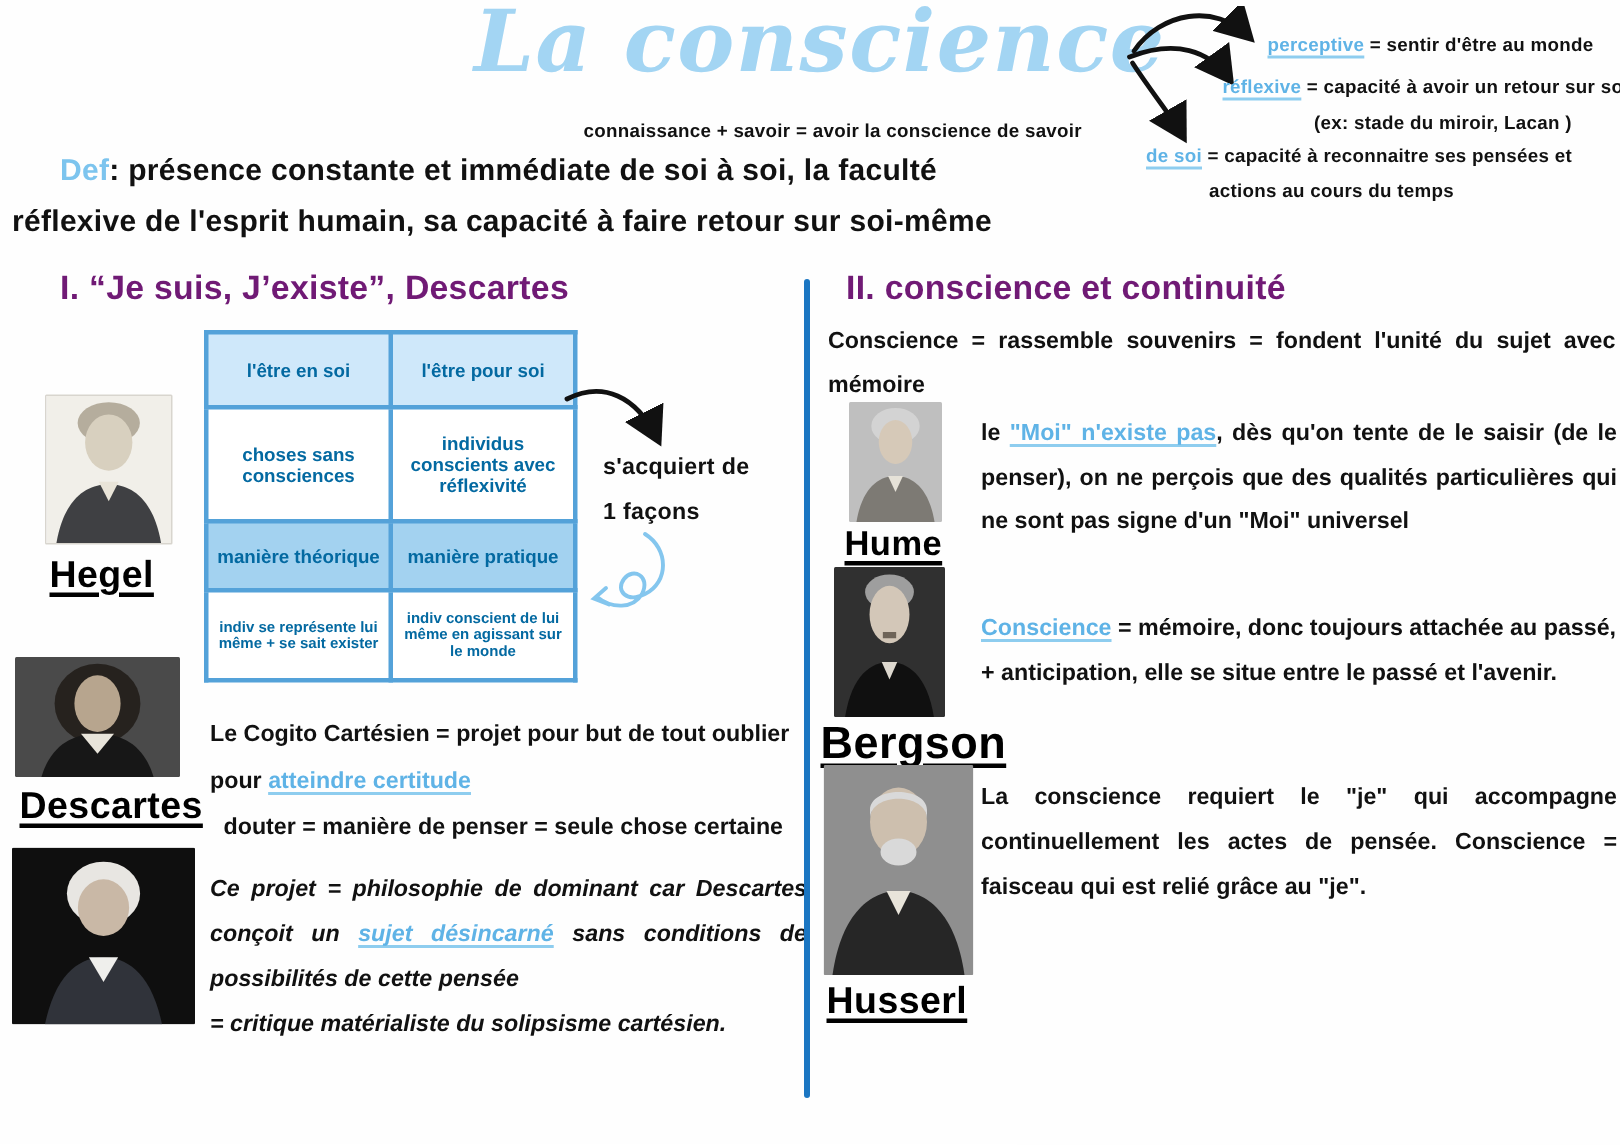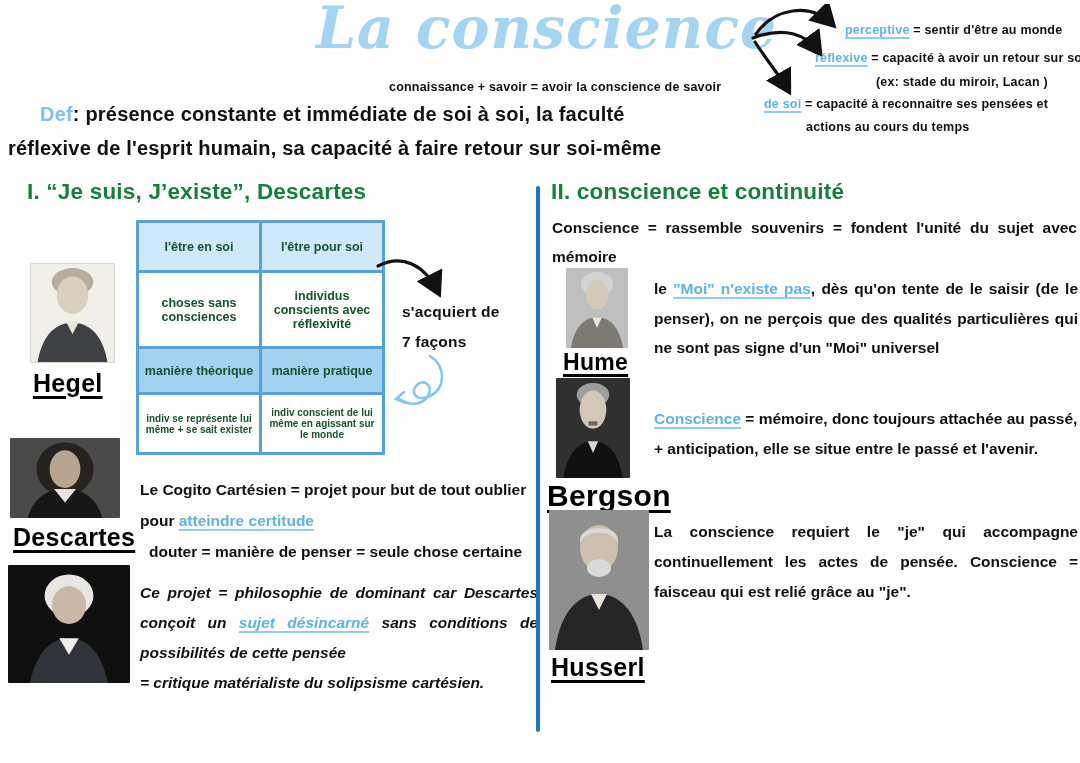--- a/index.html
+++ b/index.html
@@ -22,32 +22,32 @@
     text-decoration-thickness:2px; text-underline-offset:3px;
   }
   .bluelink {
     color:#5fb3e6; text-decoration:underline; text-decoration-color:#8ecdef;
     text-decoration-thickness:2px; text-underline-offset:3px;
   }
 
   .defline { position:absolute; font-size:20px; white-space:nowrap; }
   .deflabel { color:#7cc4ee; }
 
-  .sec-head { position:absolute; font-size:22.5px; font-weight:bold; color:#15803d; white-space:nowrap; letter-spacing:0.2px; }
+  .sec-head { position:absolute; font-size:22.5px; font-weight:bold; color:#701a75; white-space:nowrap; letter-spacing:0.2px;margin-left:13px; }
 
   #divider { position:absolute; left:536px; top:186px; width:4px; height:546px; background:#1b76c2; border-radius:2px; }
 
   
   #htable {
     position:absolute; left:136px; top:220px; width:249px;
     border:3px solid #54a2d9; border-collapse:collapse; background:#fff;
   }
   #htable td {
     border:3px solid #54a2d9; text-align:center; vertical-align:middle;
-    font-weight:bold; font-size:12.5px; padding:2px 4px; width:50%; color:#14532d;
+    font-weight:bold; font-size:12.5px; padding:2px 4px; width:50%; color:#0369a1;
   }
   #htable tr:nth-child(1) td { background:#cfe8fa; height:50px; }
   #htable tr:nth-child(2) td { background:#ffffff; height:76px; }
   #htable tr:nth-child(3) td { background:#a3d2f0; height:46px; }
   #htable tr:nth-child(4) td { background:#ffffff; height:60px; font-size:10px; }
 
   .note2 { position:absolute; font-size:15.5px; line-height:30px; white-space:nowrap; }
 
   .portrait { position:absolute; overflow:hidden; border-radius:1px; }
   .portrait svg { width:100%; height:100%; display:block; }
@@ -142,21 +142,21 @@
     </tr>
   </tbody>
     </table>
 
   <svg class="arrows" style="left:372px;top:252px;" width="82" height="52" viewBox="0 0 82 52">
     <path d="M6,14 C30,2 52,12 66,40" fill="none" stroke="#111" stroke-width="3.2" stroke-linecap="round" marker-end="url(#ah)"></path>
   </svg>
 
   <div class="note2 hand" style="left:402px;top:297px;">
     <div>s'acquiert de</div>
-    <div>7 façons</div>
+    <div>1 façons</div>
   </div>
 
   <svg class="arrows" style="left:390px;top:352px;" width="64" height="60" viewBox="0 0 64 60">
     <path d="M40,4 C56,14 56,36 40,44 C28,50 20,42 26,34 C32,26 44,32 38,44 C32,54 18,54 8,46" fill="none" stroke="#84c6ee" stroke-width="2.6" stroke-linecap="round"></path>
     <path d="M14,40 L6,47 L16,51" fill="none" stroke="#84c6ee" stroke-width="2.6" stroke-linecap="round"></path>
   </svg>
 
   <div class="portrait p-descartes" style="left:10px;top:438px;width:110px;height:80px;">
     <svg viewBox="0 0 100 72" preserveAspectRatio="none">
       <rect width="100" height="72" fill="var(--bg)"></rect>

